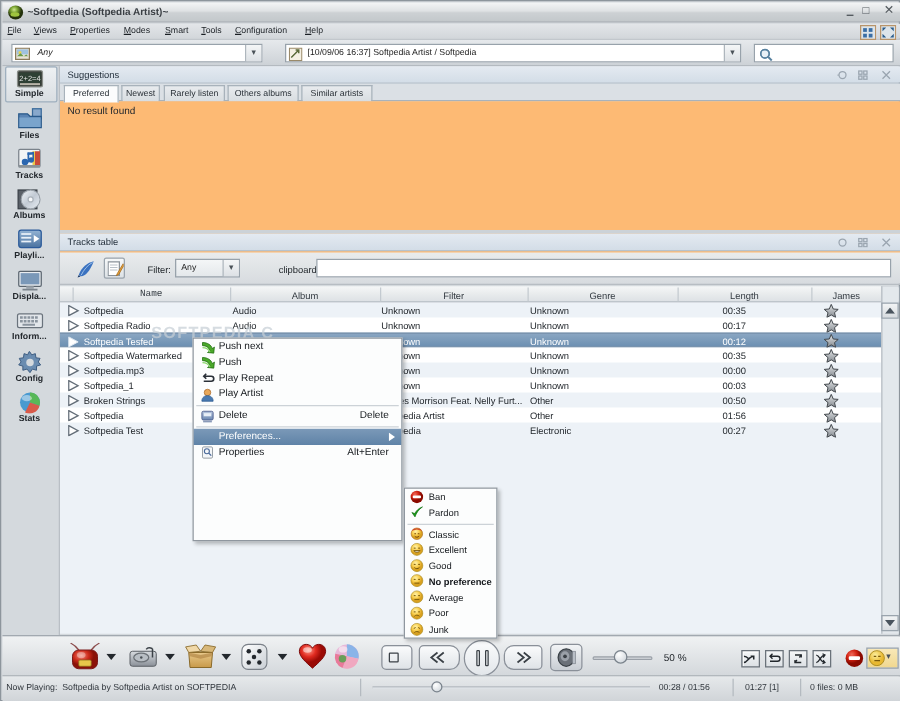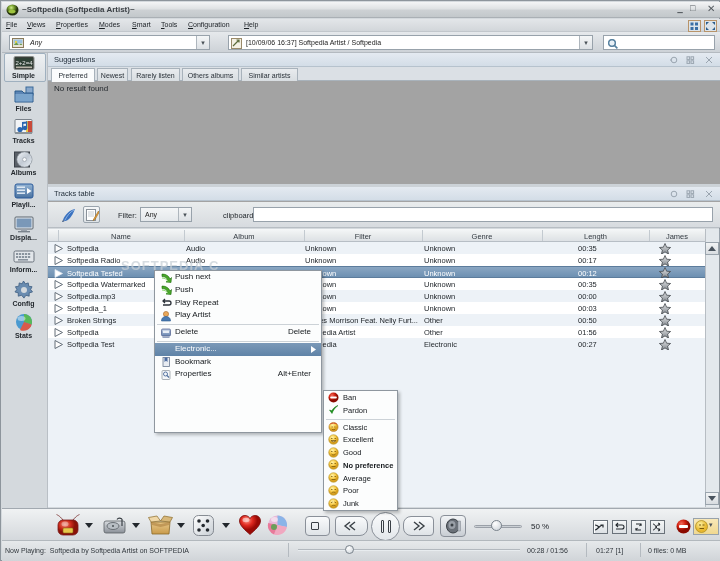--- a/index.html
+++ b/index.html
@@ -21,21 +21,21 @@
 .combo .arr { position:absolute; right:0; top:0; width:13px; height:13px; border-left:1px solid #aeb6bd; background:linear-gradient(#f4f6f7,#dde1e5); text-align:center; color:#4a5258; font-size:7px; line-height:13px; }
 .ctext { position:absolute; left:17px; top:3px; font-size:7px; color:#222; white-space:nowrap; }
 
 #sidebar { left:1px; top:52px; width:46px; height:455px; background:#d4d9dd; border-right:1px solid #b9bfc5; }
 .sbitem { position:absolute; left:1px; width:43px; text-align:center; }
 .sblabel { position:relative; font-size:7px; font-weight:bold; color:#23282d; display:block; margin-top:1px; }
 #sbsel { position:absolute; left:2px; top:0px; width:42px; height:29px; border:1px solid #9fb0bf; background:linear-gradient(#eef1f3,#d9dee2); border-radius:2px; }
 
 .phead { position:absolute; left:47px; width:672px; height:14px; background:linear-gradient(#e4eaf1,#d3dde7); border-bottom:1px solid #b6c2cd; }
 .phead .pt { position:absolute; left:6px; top:2px; font-size:7.5px; color:#25313d; }
-#suggcontent { left:47px; top:80px; width:672px; height:129px; background:#a3a3a3; }
+#suggcontent { left:47px; top:80px; width:672px; height:129px; background:#fdba74; }
 
 #tabs { position:absolute; left:47px; top:66px; width:672px; height:14px; background:#dbe0e5; border-bottom:1px solid #a8b2bb; }
 .tab { position:absolute; top:1px; height:13px; background:linear-gradient(#e8ebee,#d8dde1); border:1px solid #a8b2bb; border-bottom:none; font-size:7px; color:#2a3138; text-align:center; padding-top:3px; }
 .tabsel { background:#fbfcfd; height:14px; z-index:2; font-weight:normal; }
 
 #ttool { left:47px; top:201px; width:672px; height:26px; background:linear-gradient(#e9eced,#d7dbdf); border-bottom:1px solid #b7bdc3; }
 
 #thead { left:47px; top:228px; width:657px; height:13px; background:linear-gradient(#f5f7f8 0%,#e9eced 50%,#dde1e5 100%); border-bottom:1px solid #b7bec5; }
 .hcell { position:absolute; top:3px; font-size:7.5px; color:#333a41; text-align:center; }
 .hdiv { position:absolute; top:1px; width:1px; height:11px; background:#c3cad0; }
@@ -320,21 +320,21 @@
 </div>
 <span class="abs" style="left:117px;top:210px;font-size:7.5px;color:#23282d;">Filter:</span>
 <div class="combo" style="left:139px;top:206px;width:52px;background:linear-gradient(#f4f6f7,#e4e8eb);">
   <span class="ctext" style="left:4px;">Any</span>
       <div class="arr">▾</div>
 </div>
 <span class="abs" style="left:222px;top:210px;font-size:7.5px;color:#23282d;">clipboard:</span>
 <div class="abs" style="left:252px;top:206px;width:460px;height:15px;background:#fff;border:1px solid #98a2ab;"></div>
 
 <div class="abs" id="thead">
-  <span class="hcell" style="left:10px;width:126px;">Name</span>
+  <span class="hcell" style="left:10px;width:126px;font-family:Liberation Mono, monospace;">Name</span>
   <span class="hcell" style="left:136px;width:120px;">Album</span>
   <span class="hcell" style="left:256px;width:118px;">Filter</span>
   <span class="hcell" style="left:374px;width:120px;">Genre</span>
   <span class="hcell" style="left:494px;width:107px;">Length</span>
   <span class="hcell" style="left:601px;width:56px;">James</span>
   <div class="hdiv" style="left:10px"></div>
       <div class="hdiv" style="left:136px"></div>
       <div class="hdiv" style="left:256px"></div>
       <div class="hdiv" style="left:374px"></div>
       <div class="hdiv" style="left:494px"></div>
@@ -742,31 +742,24 @@
           <rect x="3" y="3.5" width="6" height="2.5" fill="#e8eef6"></rect>
           <rect x="2.5" y="9.5" width="7" height="1.4" fill="#8a9ab8"></rect>
         </svg>
         <span class="tx">Delete</span>
         <span class="sc">Delete</span>
       </div>
 <div class="msep">
         <div></div>
       </div>
 <div class="mi mhl">
-        <span class="tx">Electronic...</span>
+        <span class="tx">Preferences...</span>
         <svg style="position:absolute;right:5px;top:3.5px" width="5" height="7">
           <path d="M0 0 L5 3.5 L0 7 Z" fill="#fff"></path>
         </svg>
-      </div>
-<div class="mi">
-        <svg class="ic" width="12" height="12">
-          <rect x="3" y="1.5" width="6.5" height="9" fill="#e8ecf2" stroke="#6a7a92" stroke-width="0.8"></rect>
-          <path d="M4.5 1.5 L4.5 6 L6 4.8 L7.5 6 L7.5 1.5 Z" fill="#4a6aa0"></path>
-        </svg>
-        <span class="tx">Bookmark</span>
       </div>
 <div class="mi">
         <svg class="ic" width="12" height="12">
           <rect x="2" y="1.5" width="8" height="9" rx="1" fill="#f4f6f8" stroke="#8a929a" stroke-width="0.7"></rect>
           <circle cx="5.5" cy="5" r="2" fill="none" stroke="#4a6a9a" stroke-width="0.9"></circle>
           <line x1="7" y1="6.5" x2="9" y2="8.5" stroke="#4a6a9a" stroke-width="1.1"></line>
         </svg>
         <span class="tx">Properties</span>
         <span class="sc">Alt+Enter</span>
       </div>

